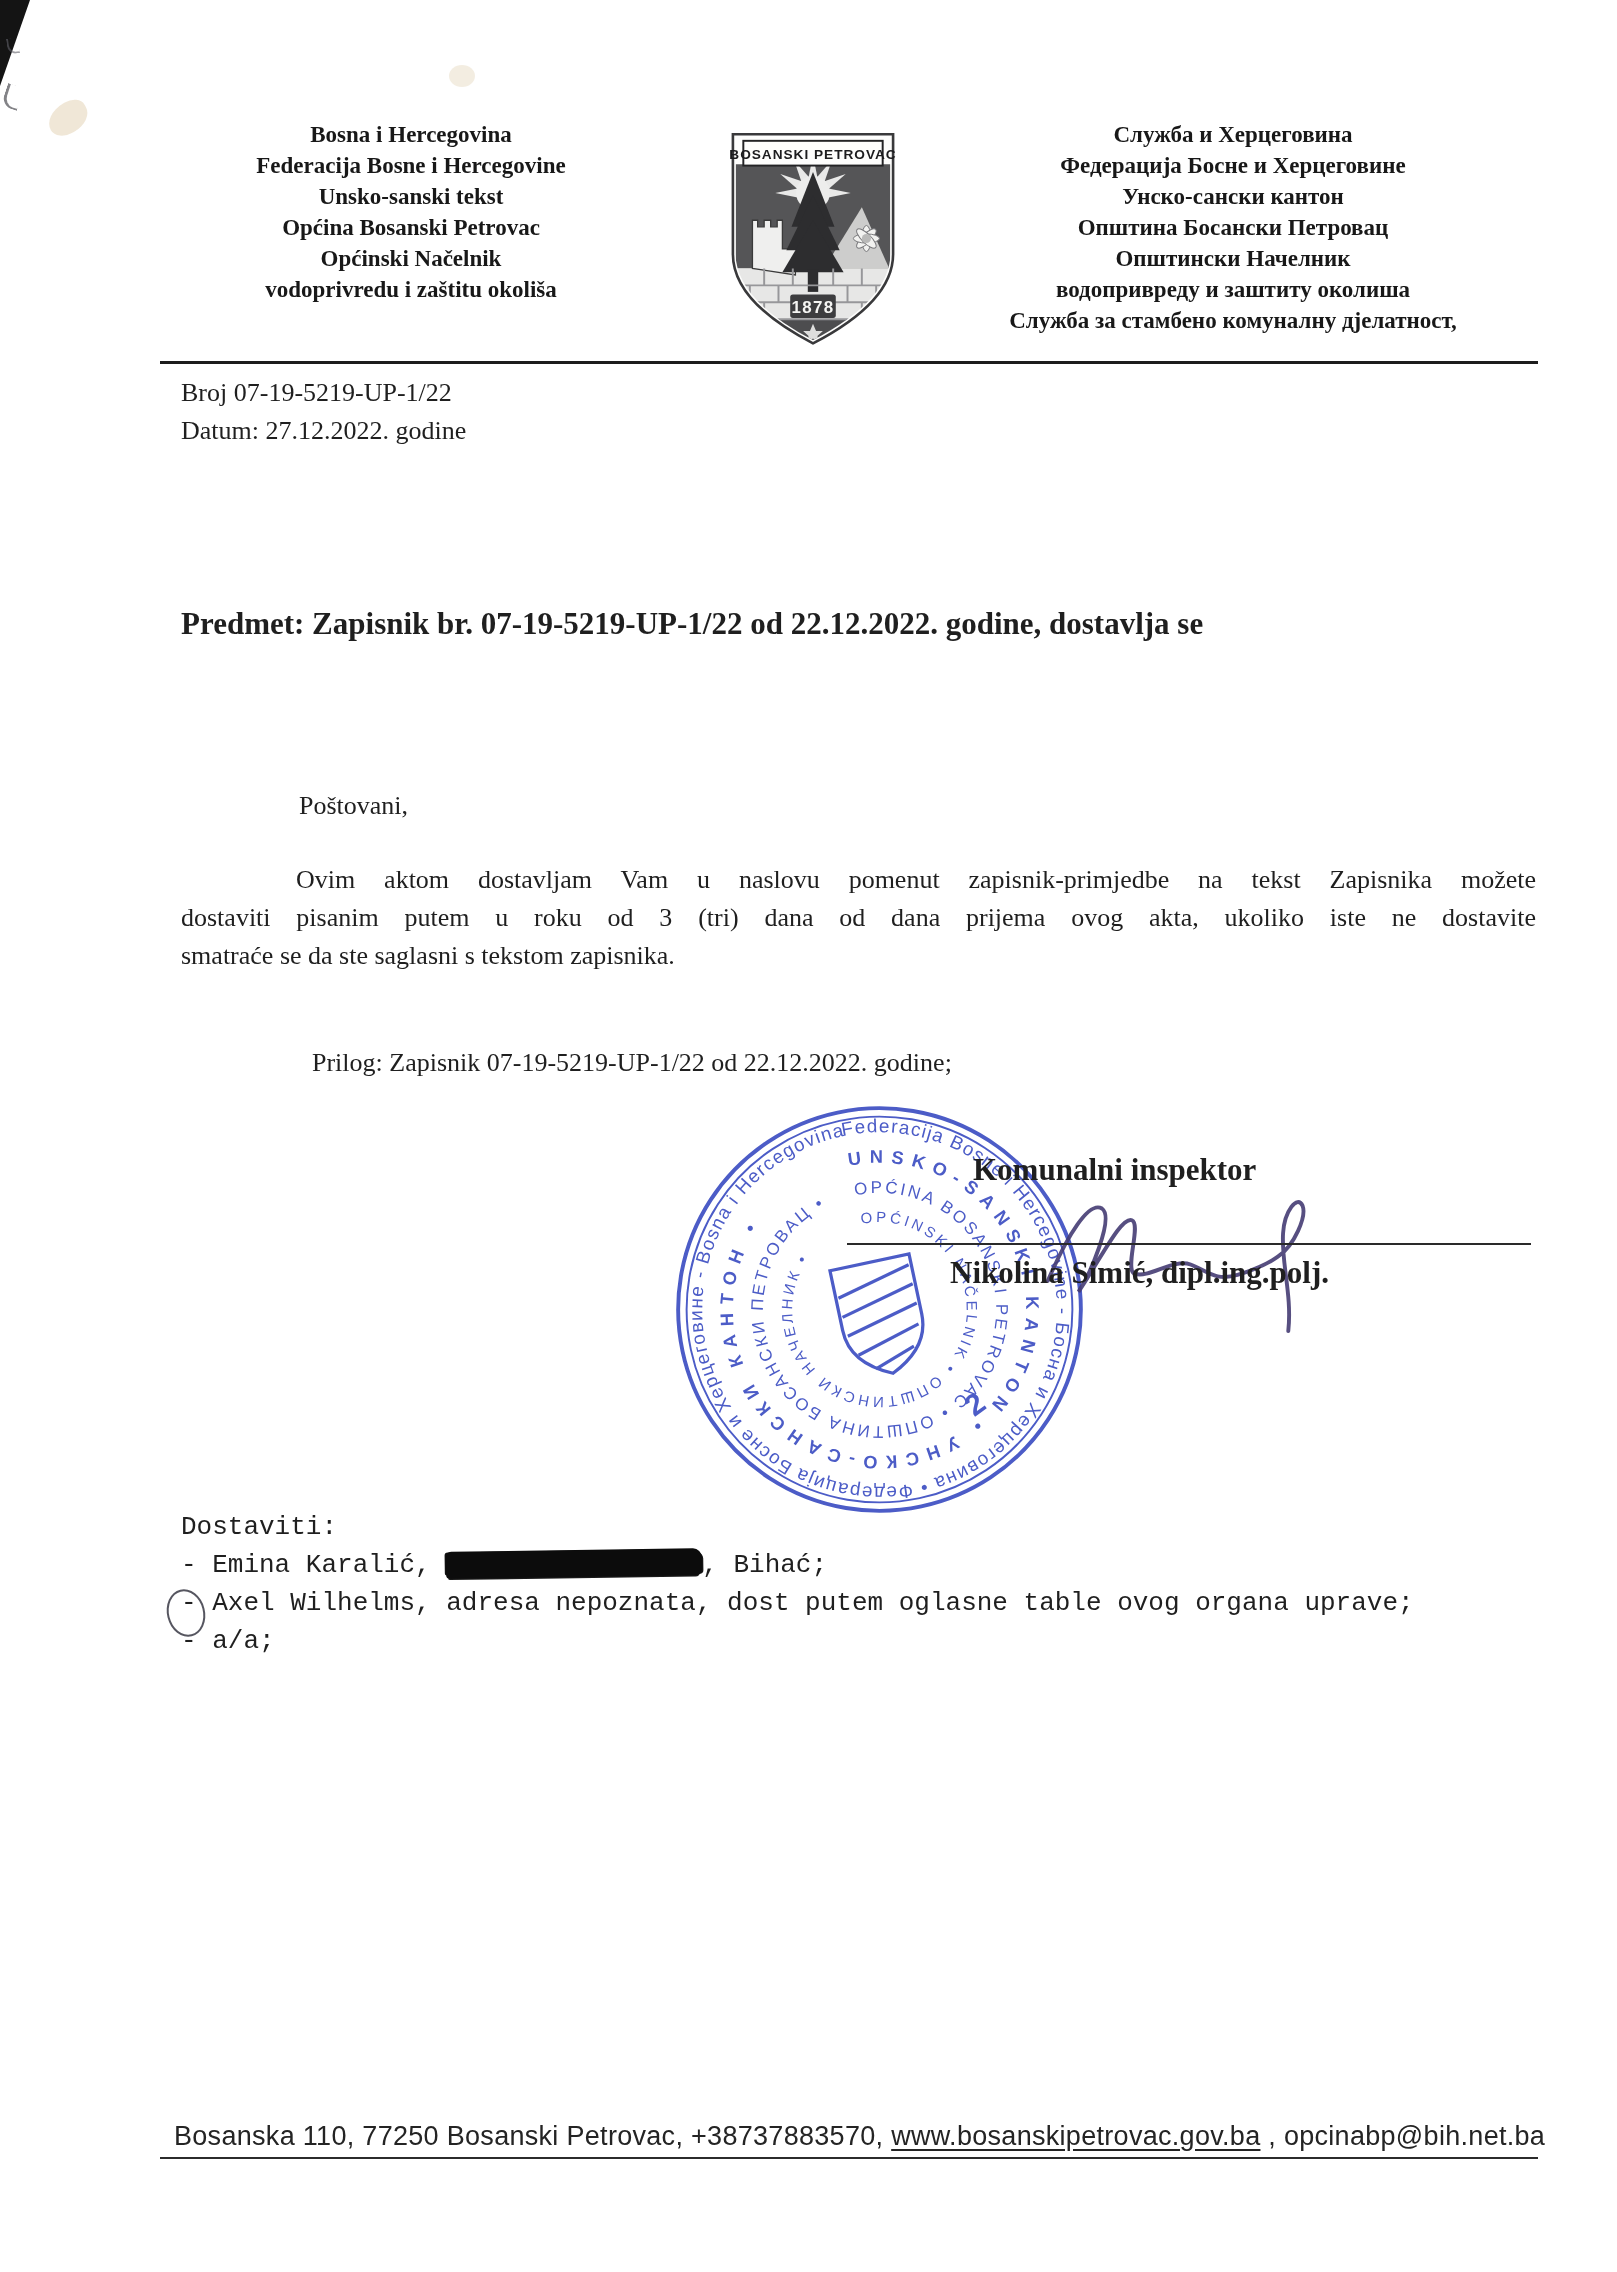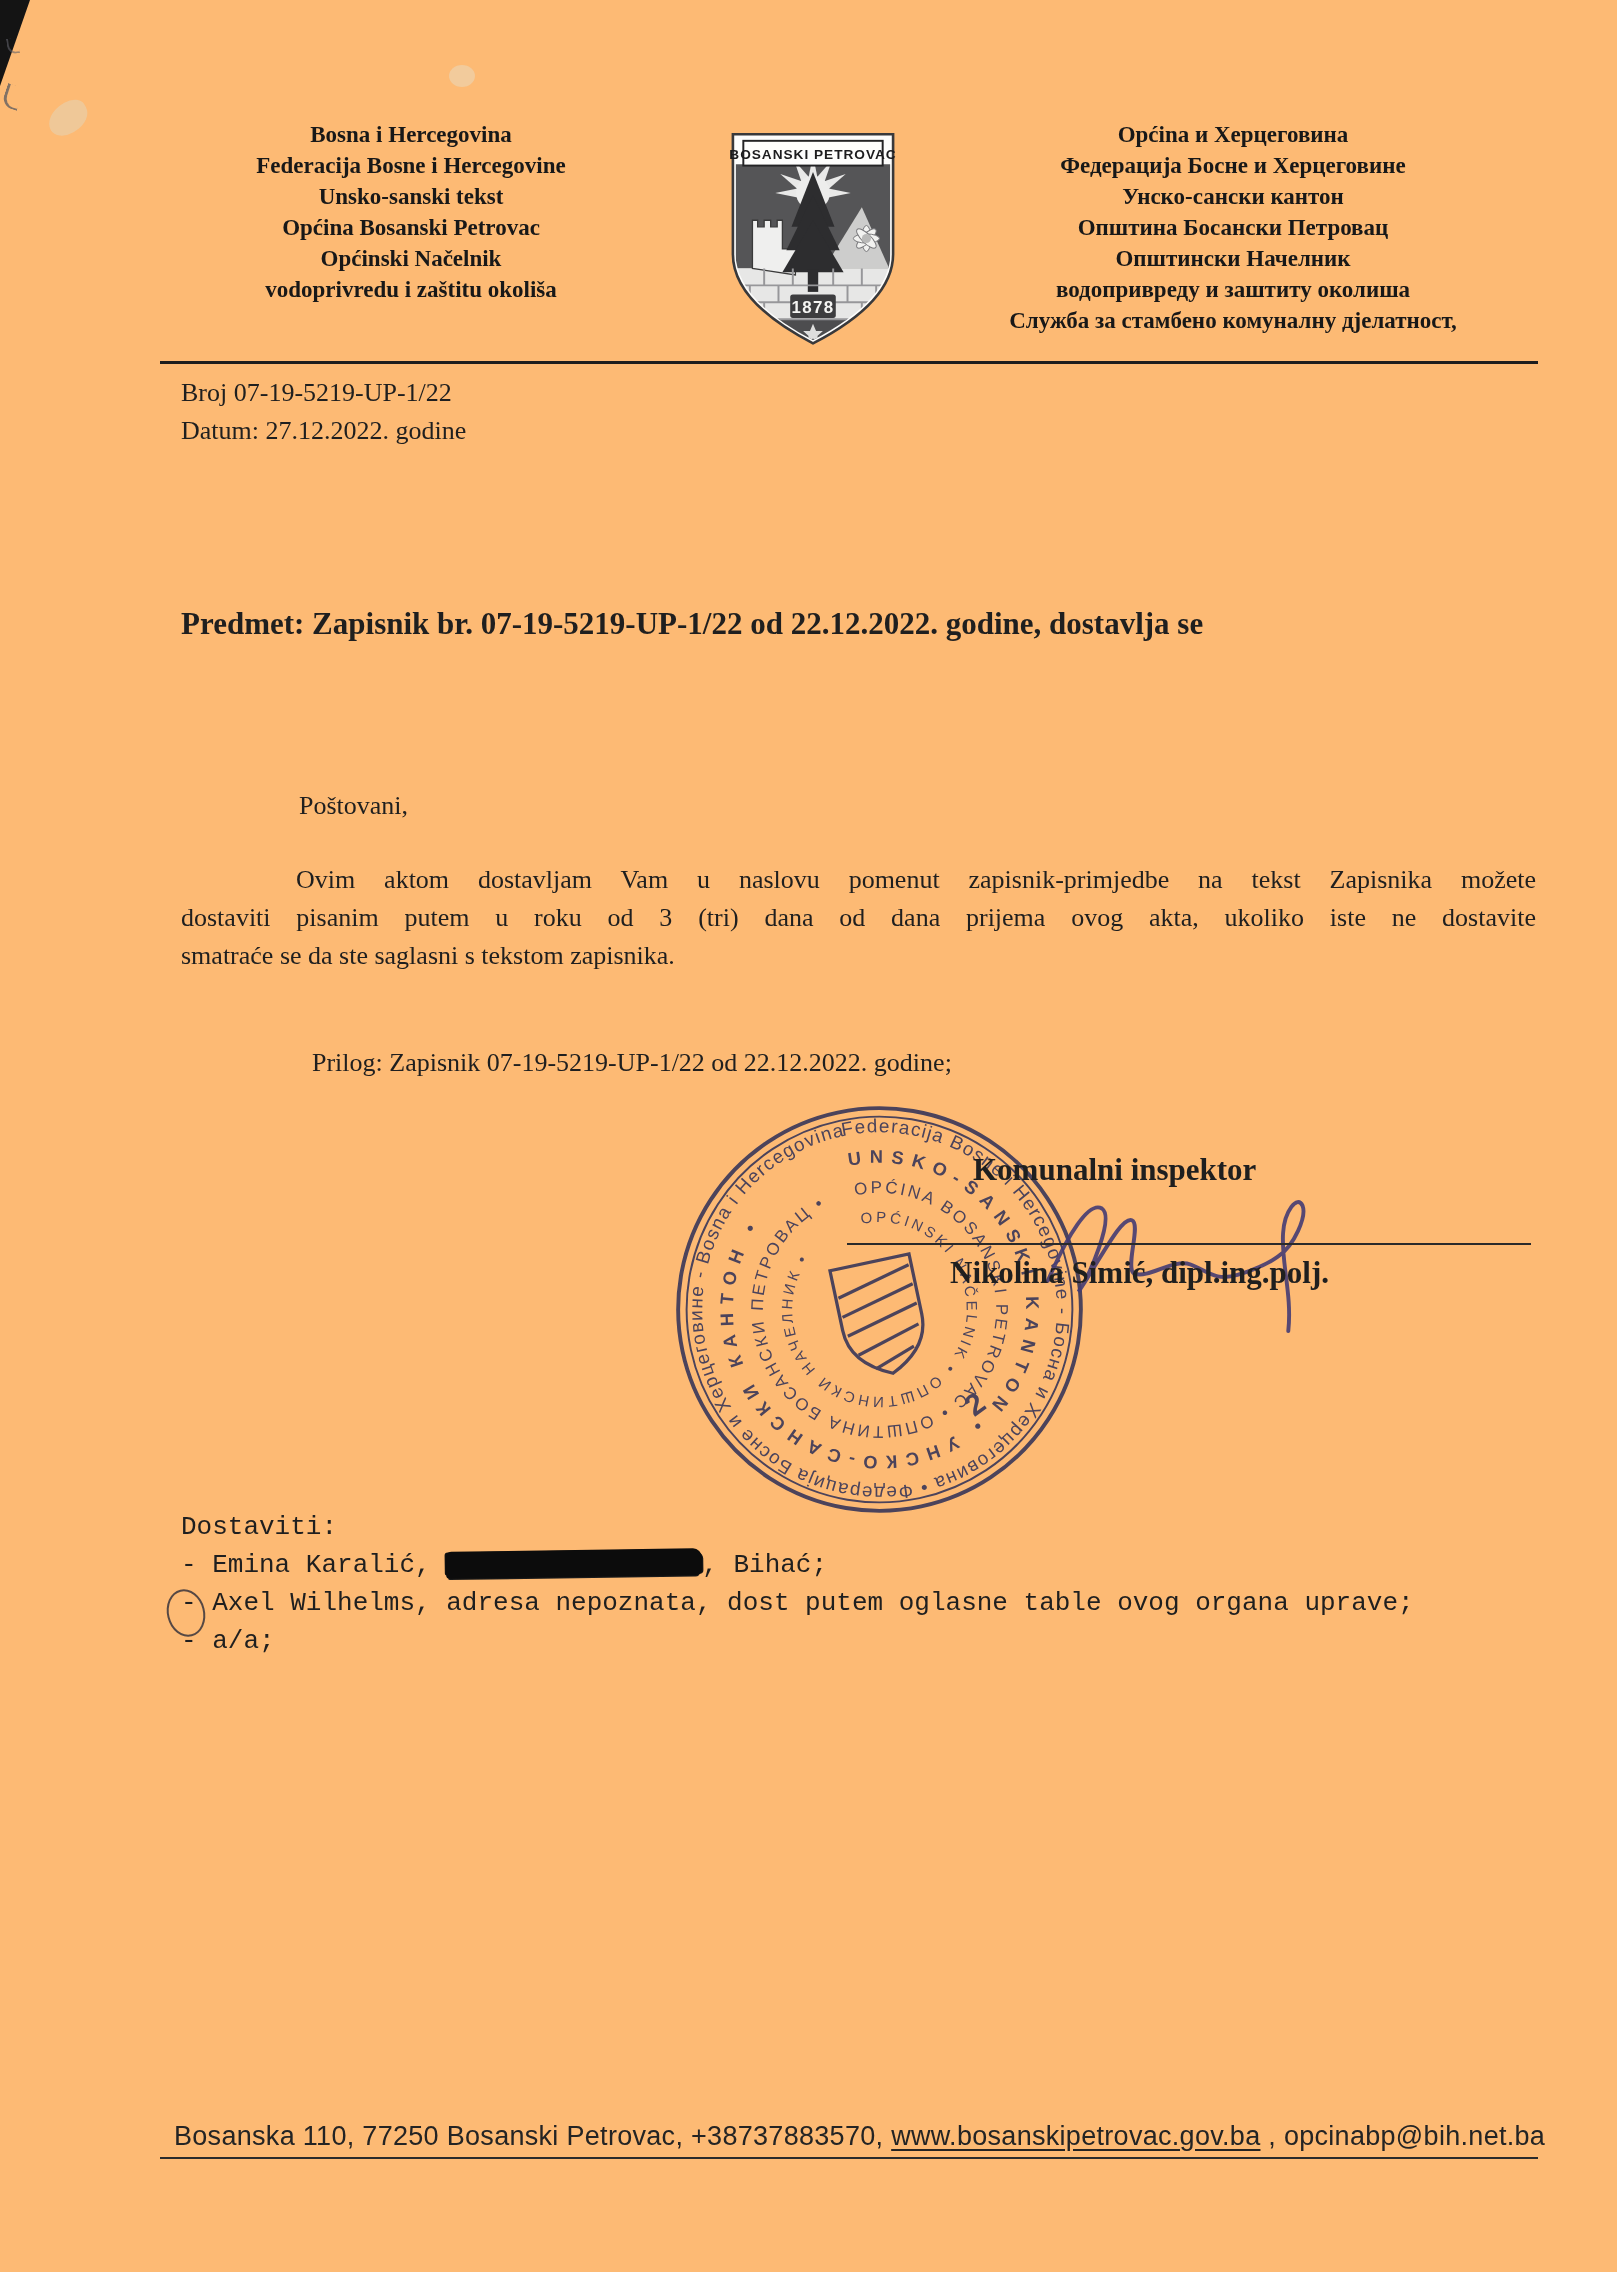--- a/index.html
+++ b/index.html
@@ -1,17 +1,17 @@
 <!DOCTYPE html>
 <html style="font-size:10.4px"><head>
 <meta charset="utf-8">
 <style>
   html,body{margin:0;padding:0;}
   body{width:1618px;height:2273px;background:#e9e8e4;font-family:"Liberation Serif",serif;}
-  #page{position:relative;width:1618px;height:2273px;background:#fdba74;overflow:hidden;color:#1f1f1f;}
+  #page{position:relative;width:1618px;height:2273px;background:#ffffff;overflow:hidden;color:#1f1f1f;}
 
   
   .corner-wedge{position:absolute;left:0;top:0;width:30px;height:86px;
     background:#141414;clip-path:polygon(0 0,100% 0,0 100%);}
   .edge-mark1{position:absolute;left:3.9px;top:85px;width:14.4px;height:22px;
     border-left:3.3px solid #5a5a60;border-bottom:2.6px solid #5a5a60;border-radius:0 0 0 11.7px;
     transform:rotate(18deg);opacity:.75;}
   .edge-mark2{position:absolute;left:6.5px;top:38px;width:10.4px;height:14.4px;
     border:2.6px solid #62626a;border-top:none;border-right:none;border-radius:0 0 0 9px;
     transform:rotate(-8deg);opacity:.6;}
@@ -156,21 +156,21 @@
         <polygon transform="translate(129,313)" points="0,-16 4.7,-4.9 15.2,-4.9 6.8,2.8 9.4,13 0,6.6 -9.4,13 -6.8,2.8 -15.2,-4.9 -4.7,-4.9"></polygon>
         <polygon transform="translate(192,306)" points="0,-16 4.7,-4.9 15.2,-4.9 6.8,2.8 9.4,13 0,6.6 -9.4,13 -6.8,2.8 -15.2,-4.9 -4.7,-4.9"></polygon>
       </g>
     </g>
 
     <rect x="22" y="16" width="214" height="38" fill="#fdfdfc" stroke="#232325" stroke-width="3"></rect>
     <text x="129" y="44" text-anchor="middle" font-size="21" font-weight="bold" letter-spacing="1.5" fill="#1c1c1e">BOSANSKI PETROVAC</text>
   </svg>
 
   <div id="lh-right" class="lh-block">
-    <div>Općina и Херцеговина</div>
+    <div>Служба и Херцеговина</div>
     <div>Федерација Босне и Херцеговине</div>
     <div>Унско-сански кантон</div>
     <div>Општина Босански Петровац</div>
     <div>Општински Начелник</div>
     <div>водопривреду и заштиту околиша</div>
     <div>Служба за стамбено комуналну дјелатност,</div>
   </div>
 
   <div id="header-rule" class="hr"></div>
 

